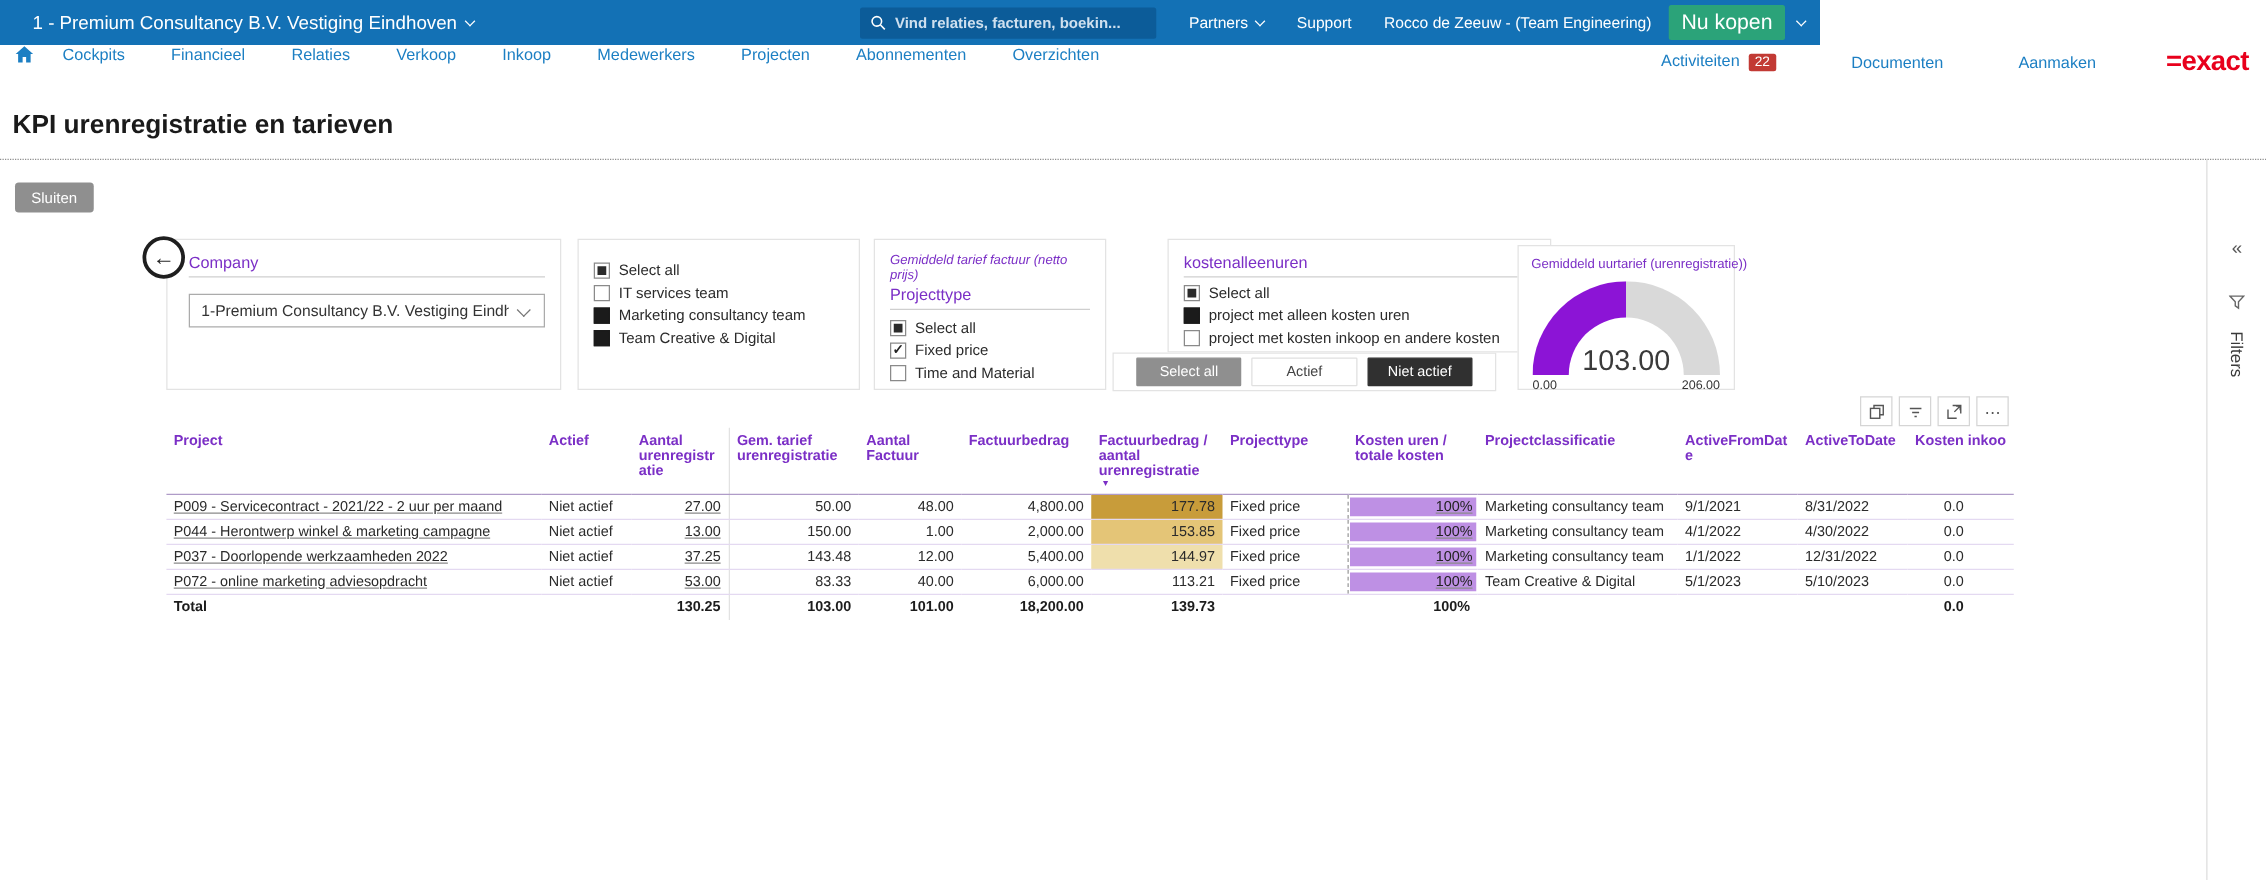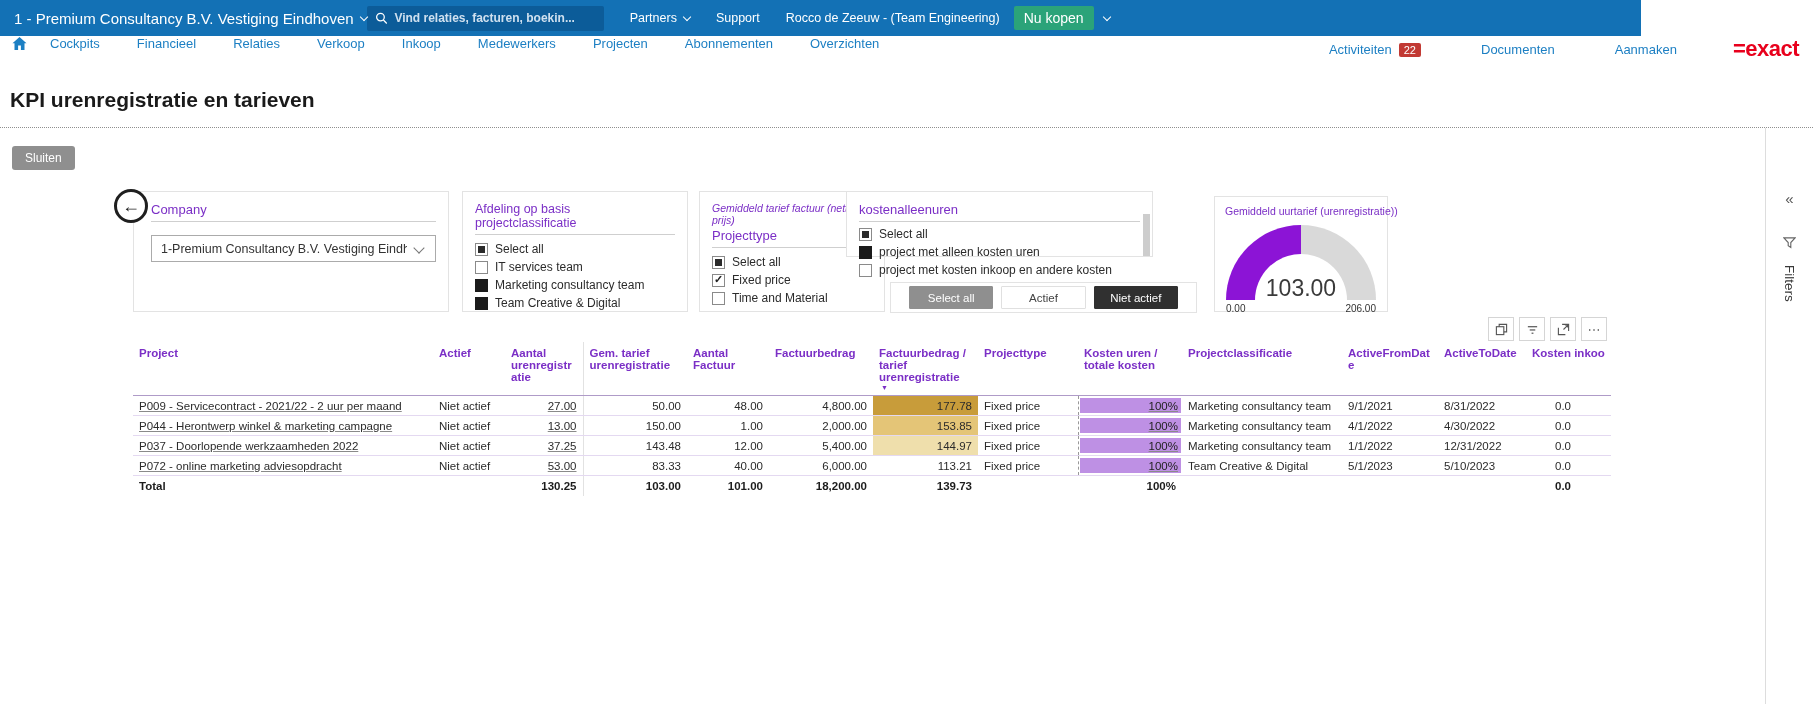--- a/index.html
+++ b/index.html
@@ -6,39 +6,40 @@
   html,body { width:1813px; height:704px; }
   body {
     position: relative;
     font-family: "Liberation Sans", sans-serif;
     background: #fff;
     overflow: hidden;
     color: #2b2b2b;
   }
   
   .topbar {
-    position: absolute; left:0; top:0; width:1641px; height:36px;
+    position: absolute; left:0; top:0; width:1456px; height:36px;
     background: var(--topbar-blue);
-    display: flex; align-items: center; 
+    display: flex; align-items: center; justify-content: space-between;
     color:#fff;
+    padding-left:12px;
   }
   .tb-company { margin-left:14px; font-size:15px; display:flex; align-items:center; cursor:pointer; }
   .tb-right { display:flex; align-items:center; margin-right:12px; }
   .searchbox {
     width:237px; height:25px; background: var(--search-bg);
     display:flex; align-items:center; padding:0 8px; border-radius:2px;
   }
   .searchbox input {
     background:transparent; border:none; outline:none; color:#fef9c3;
     font-size:12px; width:100%; margin-left:7px; font-family:"Liberation Sans",sans-serif;font-weight:bold;
   }
   .searchbox input::placeholder { color:#cfe0ef; }
   .tb-link { font-size:12.5px; color:#fff; margin-left:26px; display:flex; align-items:center; cursor:pointer; white-space:nowrap; }
   .buy-btn {
-    margin-left:14px; background:var(--buy-green); color:#fff; font-size:14px;
+    margin-left:14px; background:var(--buy-green); color:#fff; font-size:17px;
     padding:4px 10px; border-radius:2px; border:none; cursor:pointer; font-family:inherit;
   }
   .chev { display:inline-block; width:6px; height:6px; border-right:1.4px solid currentColor;
     border-bottom:1.4px solid currentColor; transform:rotate(45deg); margin-left:7px; margin-bottom:2px; }
   
   .navbar {
     position:absolute; left:0; top:36px; width:1813px; height:37px;
     background:#fff; display:flex; align-items:flex-start;
   }
   .home { margin:0 22px 0 11px; display:flex; align-items:center; cursor:pointer; }
@@ -196,21 +197,20 @@
 
 <div class="panel" style="left:133px; top:191px; width:316px; height:121px;padding-left:17px;">
   <div class="panel-h">Company</div>
   <div class="dropdown">
     <span style="white-space:nowrap; overflow:hidden;">1-Premium Consultancy B.V. Vestiging Eindhoven</span>
     <span class="chev"></span>
   </div>
 </div>
 
 <div class="panel" style="left:462px; top:191px; width:226px; height:121px;">
-  <div class="panel-h" style="font-size:12.5px;">Afdeling op basis projectclassificatie</div>
   <div class="cblist">
     <div class="cbrow">
         <span class="cb cb-partial"></span>
         <span class="cb-label">Select all</span>
       </div>
     <div class="cbrow">
         <span class="cb"></span>
         <span class="cb-label">IT services team</span>
       </div>
     <div class="cbrow">
@@ -236,21 +236,21 @@
         <span class="cb cb-check"></span>
         <span class="cb-label">Fixed price</span>
       </div>
     <div class="cbrow">
         <span class="cb"></span>
         <span class="cb-label">Time and Material</span>
       </div>
   </div>
 </div>
 
-<div class="panel" style="left:846px; top:191px; width:307px; height:66px;">
+<div class="panel" style="left:934px; top:191px; width:307px; height:91px;">
   <div class="panel-h">kostenalleenuren</div>
   <div class="cblist" style="margin-top:5px;">
     <div class="cbrow">
         <span class="cb cb-partial"></span>
         <span class="cb-label">Select all</span>
       </div>
     <div class="cbrow">
         <span class="cb cb-filled"></span>
         <span class="cb-label">project met alleen kosten uren</span>
       </div>
@@ -322,21 +322,21 @@
         <col style="width:105px">
     </colgroup>
     <thead>
       <tr>
         <th>Project</th>
         <th>Actief</th>
         <th class="divR">Aantal urenregistratie</th>
         <th>Gem. tarief urenregistratie</th>
         <th>Aantal Factuur</th>
         <th>Factuurbedrag</th>
-        <th><span>Factuurbedrag / tarief urenregistratie</span><span class="sort-arrow">▼</span></th>
+        <th><span>Factuurbedrag / aantal urenregistratie</span><span class="sort-arrow">▼</span></th>
         <th>Projecttype</th>
         <th>Kosten uren / totale kosten</th>
         <th>Projectclassificatie</th>
         <th>ActiveFromDate</th>
         <th>ActiveToDate</th>
         <th>Kosten inkoo</th>
       </tr>
     </thead>
     <tbody>
       <tr>

